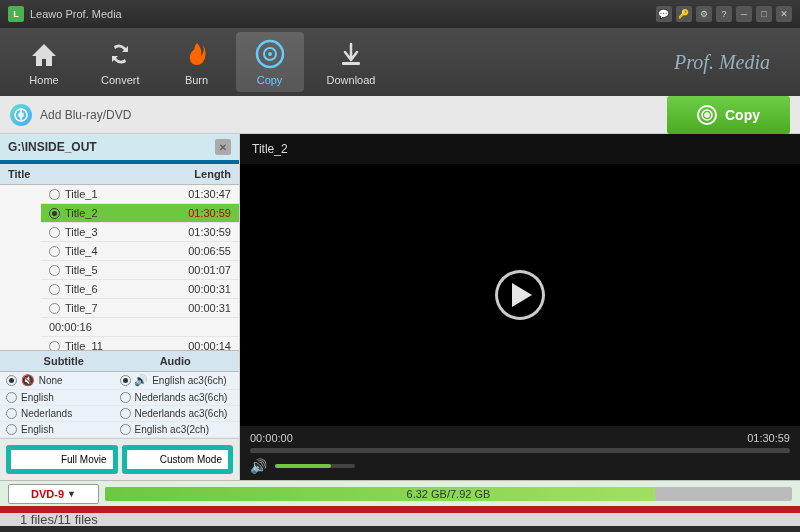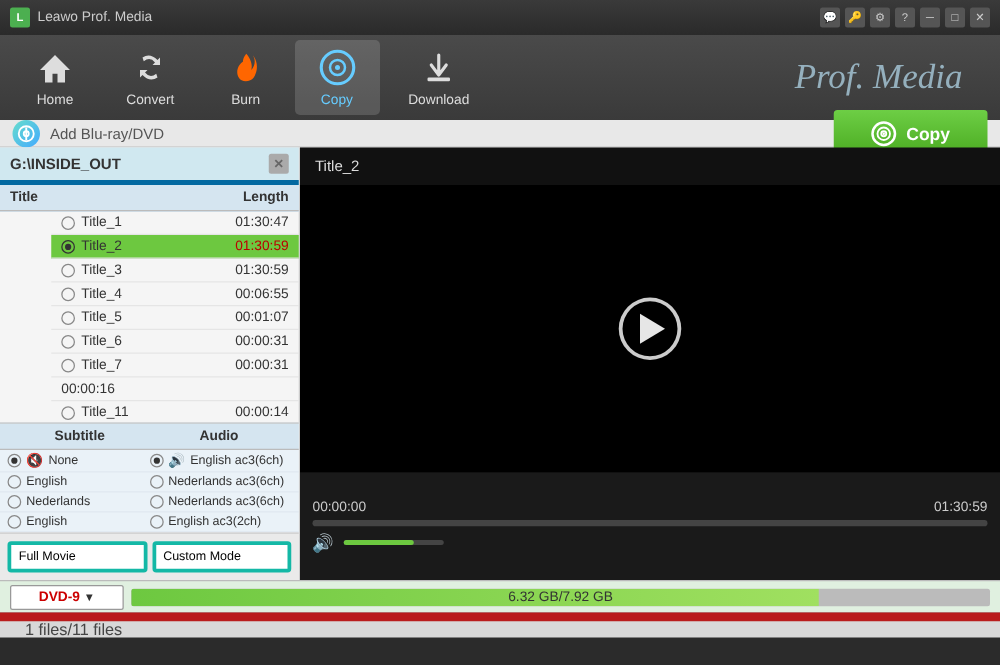--- a/index.html
+++ b/index.html
@@ -80,30 +80,30 @@
     }
     .nav-icon {
       width: 32px; height: 32px;
       display: flex; align-items: center; justify-content: center;
       font-size: 22px;
     }
 
     .nav-logo {
       color: #acd;
       font-style: italic;
-      font-size: 28px;
+      font-size: 20px;
       font-family: Georgia, serif;
       padding-right: 20px;
       opacity: 0.8;
     }
 
     
     .sec-toolbar {
       background: #e8e8e8;
-      height: 22px;
+      height: 38px;
       display: flex;
       align-items: center;
       padding: 0 10px;
       justify-content: space-between;
       border-bottom: 1px solid #ccc;
     }
     .sec-toolbar-left {
       display: flex; align-items: center; gap: 8px;
       color: #555;
       font-size: 12px;
@@ -251,26 +251,26 @@
     .mode-buttons {
       display: flex;
       padding: 6px;
       gap: 4px;
       background: #eaeaea;
       border-top: 1px solid #ccc;
     }
     .mode-btn {
       flex: 1;
       padding: 4px 6px;
-      border: 3px solid #14b8a6;
+      border: 5px solid #14b8a6;
       background: #fff;
       border-radius: 3px;
       font-size: 10px;
       cursor: pointer;
-      text-align: left;
+      text-align: right;
     }
     .mode-btn.active {
       background: #5ab52a;
       color: white;
       border-color: #4a9520;
     }
 
     
     .right-panel {
       flex: 1;
@@ -300,21 +300,21 @@
       background: rgba(0,0,0,0.4);
     }
     .play-triangle {
       width: 0; height: 0;
       border-top: 12px solid transparent;
       border-bottom: 12px solid transparent;
       border-left: 20px solid rgba(255,255,255,0.9);
       margin-left: 4px;
     }
     .video-controls {
-      padding: 22px 10px;
+      padding: 6px 10px;
       background: #1a1a1a;
     }
     .time-row {
       display: flex;
       justify-content: space-between;
       color: #ccc;
       font-size: 11px;
       margin-bottom: 4px;
     }
     .progress-bar-container {

